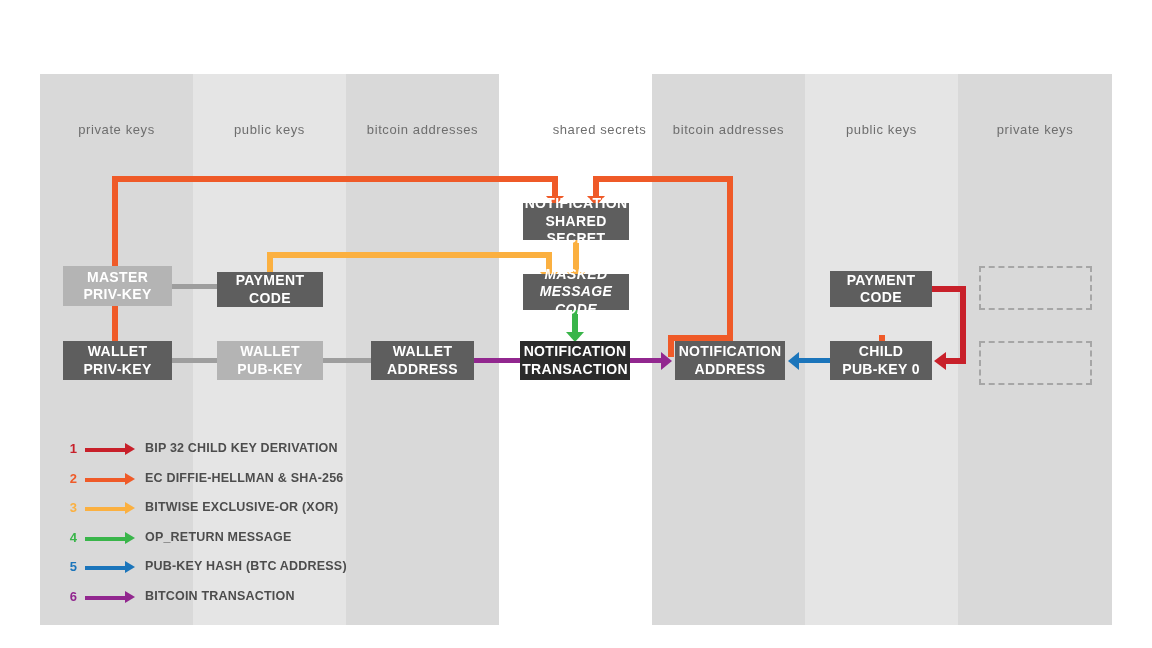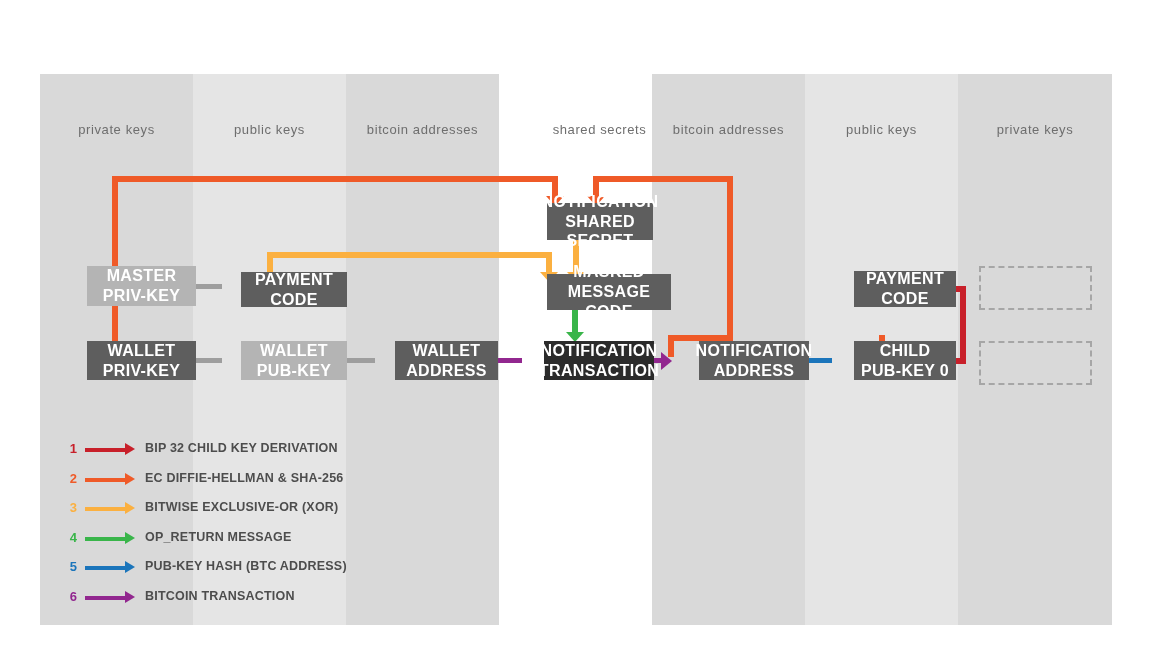--- a/index.html
+++ b/index.html
@@ -24,22 +24,22 @@
   .party.bob{left:652px;width:460px;background:#808080;}
 
   
   .colcap{position:absolute;top:109px;height:40px;
           display:flex;align-items:center;justify-content:center;
           font-size:13px;color:#6e6e6e;letter-spacing:.6px;}
 
   
   .node{position:absolute;display:flex;flex-direction:column;
         align-items:center;justify-content:center;
-        color:#ffffff;font-size:16px;font-weight:bold;
-        line-height:1.24;letter-spacing:.35px;text-align:center;margin-left:24px;}
+        color:#ffffff;font-size:14px;font-weight:bold;
+        line-height:1.24;letter-spacing:.35px;text-align:center;}
   .node.dark{background:#5e5e5e;}
   .node.black{background:#2b2b2b;}
   .node.light{background:#b4b4b4;}
   .node .l2{display:block;}
   .ghost{position:absolute;border:2px dashed #a6a6a6;background:transparent;}
 
   
   .seg{position:absolute;}
   .tip{position:absolute;width:0;height:0;}
   .tip.down{border-left:9px solid transparent;border-right:9px solid transparent;}
@@ -144,21 +144,21 @@
   <div class="node dark" style="left:217px;top:272px;width:106px;height:35px;">
     <span>PAYMENT</span>
     <span class="l2">CODE</span>
   </div>
 
   <div class="node dark" style="left:523px;top:203px;width:106px;height:37px;">
     <span>NOTIFICATION</span>
     <span class="l2">SHARED SECRET</span>
   </div>
 
-  <div class="node dark" style="left:523px;top:274px;width:124px;height:36px;">
+  <div class="node dark" style="left:523px;top:274px;width:106px;height:36px;font-style:italic;">
     <span>MASKED</span>
     <span class="l2">MESSAGE CODE</span>
   </div>
 
   <div class="node dark" style="left:830px;top:271px;width:102px;height:36px;">
     <span>PAYMENT</span>
     <span class="l2">CODE</span>
   </div>
 
   <div class="node dark" style="left:63px;top:341px;width:109px;height:39px;">

